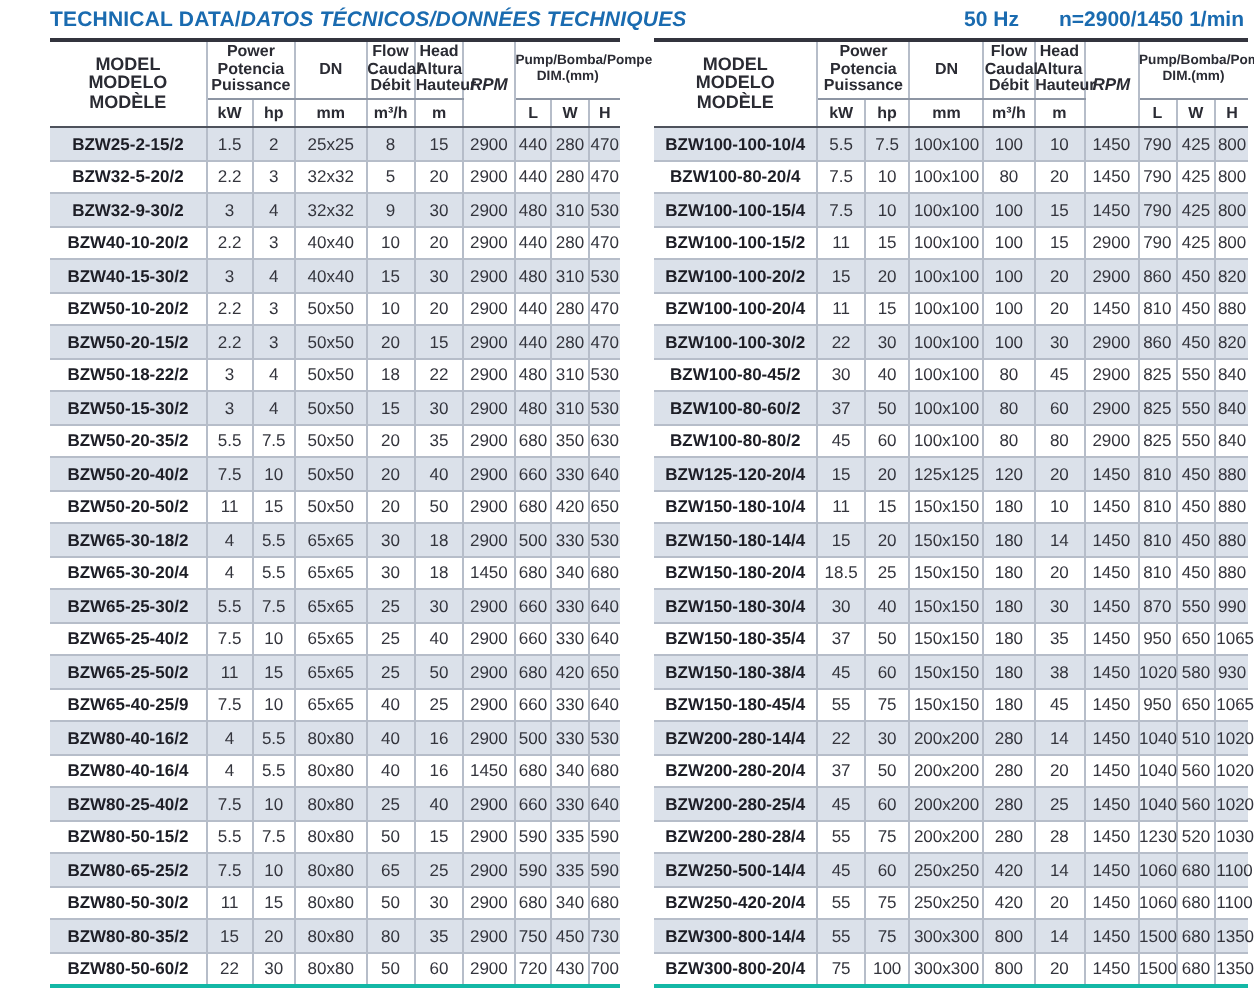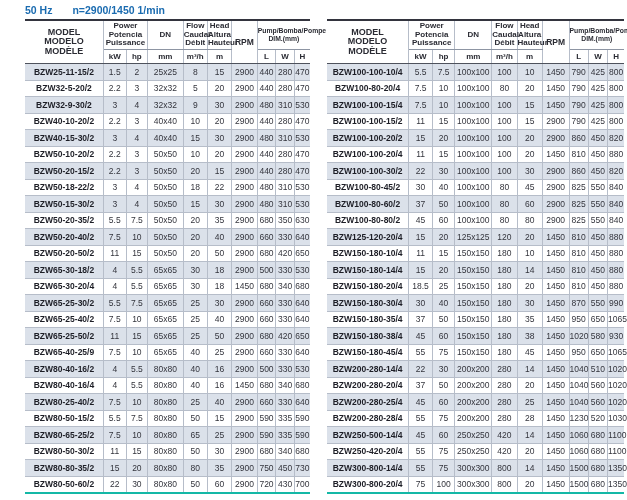--- a/index.html
+++ b/index.html
@@ -29,36 +29,37 @@
   col.c-dn{width:12.5%;} col.c-flow{width:8.5%;} col.c-head{width:8.5%;}
   col.c-rpm{width:9%;} col.c-l{width:6.5%;} col.c-w{width:6.5%;} col.c-h{width:5.5%;}
 
   th,td{border:1px solid #b6bdc9;padding:0;text-align:center;vertical-align:middle;}
 
   thead th{background:#ffffff;color:#2a2b33;font-weight:bold;}
   .h1 th{height:28px;font-size:8px;line-height:8.6px;}
   .h1 th.lbl{border-bottom:1px solid #8d95a3;}
   .h1 .model-h div{font-size:9px;line-height:9.6px;}
   .h1 .it{}
-  .h1 .rpm-h{font-size:8.5px;}
+  .h1 .rpm-h{font-size:8.5px;font-style:italic;}
   .h1 .dim-h div{font-size:6.8px;line-height:8px;font-weight:bold;}
   .span2{border-bottom:1.5px solid #4e525c;}
   .h2 th{height:13px;font-size:8px;font-weight:bold;border-bottom:1.5px solid #4e525c;margin-left:26px;}
 
   tbody td{height:15.5px;font-size:8.5px;color:#33343c;border-top:1px solid #c8cdd7;}
   tbody td.model{font-weight:bold;color:#1d1e26;font-size:8.5px;}
   tbody tr:nth-child(odd){background:#dbe1ea;}
   tbody tr:nth-child(even){background:#ffffff;}
 </style>
 </head>
 <body>
 
 <div class="page">
 
   <div class="titlebar">
+    <div class="title"><span>TECHNICAL DATA/</span><span class="it">DATOS TÉCNICOS/DONNÉES TECHNIQUES</span></div>
     <div class="freq"><span>50 Hz</span><span class="speed">n=2900/1450 1/min</span></div>
   </div>
 
   <div class="tables">
 
     <table class="t-left">
       <colgroup>
         <col class="c-model">
           <col class="c-kw">
           <col class="c-hp">
@@ -107,21 +108,21 @@
           <th>mm</th>
           <th>m³/h</th>
           <th>m</th>
           <th>L</th>
           <th>W</th>
           <th>H</th>
         </tr>
       </thead>
       <tbody>
           <tr>
-            <td class="model">BZW25-11-15/2</td>
+            <td class="model">BZW25-2-15/2</td>
             <td>1.5</td>
             <td>2</td>
             <td>25x25</td>
             <td>8</td>
             <td>15</td>
             <td>2900</td>
             <td>440</td>
             <td>280</td>
             <td>470</td>
           </tr>

